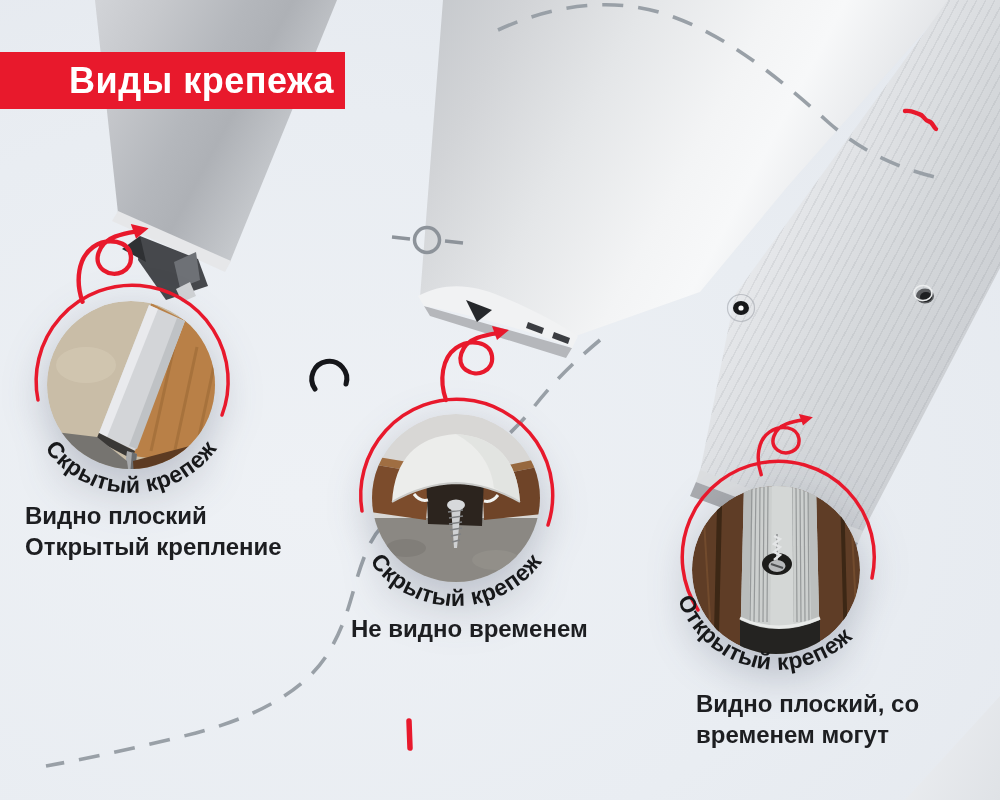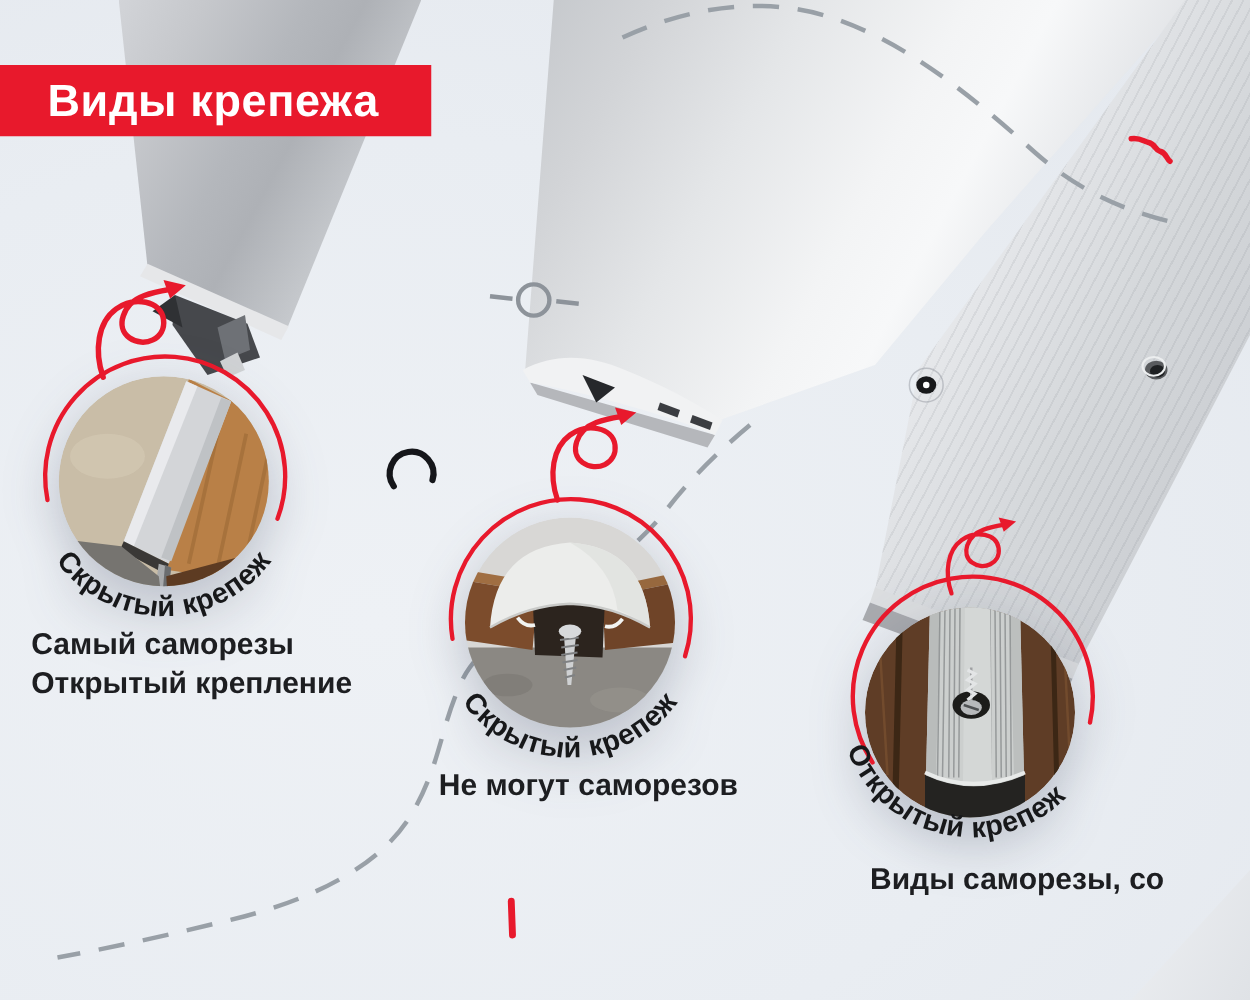--- a/index.html
+++ b/index.html
@@ -40,21 +40,21 @@
 
   
   .circle-svg{position:absolute;width:260px;height:260px;filter:drop-shadow(0 16px 18px rgba(45,55,80,.24));}
   .circle-1{left:1px;top:255px;} .circle-2{left:326px;top:368px;} .circle-3{left:646px;top:440px;}
   .curve-label{font-family:"Liberation Sans",sans-serif;font-size:23px;font-weight:600;
     fill:var(--label-dark);letter-spacing:.5px;}
 
   
   .banner{position:absolute;left:0;top:52px;width:345px;height:57px;background:var(--accent-red);
     display:flex;align-items:center;padding-left:38px;box-sizing:border-box;z-index:6;}
-  .banner-text{color:#ffffff;font-size:36px;font-weight:700;letter-spacing:.5px;white-space:nowrap;}
+  .banner-text{color:#ffffff;font-size:36px;font-weight:700;letter-spacing:.5px;white-space:nowrap;margin-left:31px;}
   .caption{position:absolute;color:var(--text-dark);font-size:24px;font-weight:700;line-height:31px;z-index:5;}
   .caption-1{left:25px;top:500px;} .caption-2{left:351px;top:613px;} .caption-3{left:696px;top:688px;}
 </style>
 </head>
 <body>
 
 <div class="canvas">
 
   <div class="strip strip-1"></div>
   <div class="strip strip-2"></div>
@@ -210,27 +210,28 @@
         <path class="spiral-path" d="M 10 74 C 3 54 6 32 20 22 C 34 12 54 16 56 30 C 58 45 41 52 30 44 C 19 36 25 18 41 12 C 49 9 56 8 62 7"></path>
         <polygon class="spiral-head" points="73,4 56,0 61,14"></polygon>
       </g>
     </defs>
     <use href="#spiralArrow" transform="translate(72,224) scale(1.05)"></use>
     <use href="#spiralArrow" transform="translate(436,326)"></use>
     <use href="#spiralArrow" transform="translate(753,414) scale(0.82)"></use>
   </svg>
 
   <div class="caption caption-1">
-    <div>Самый саморезы</div>
+    <div>Видно плоский</div>
     <div>Открытый крепление</div>
   </div>
   <div class="caption caption-2">
-    <div>Не могут саморезов</div>
+    <div>Не видно временем</div>
   </div>
   <div class="caption caption-3">
-    <div>Виды саморезы, со</div>
+    <div>Видно плоский, со</div>
+    <div>временем могут</div>
   </div>
 
   <div class="banner">
     <span class="banner-text">Виды крепежа</span>
   </div>
 
 </div>
 
 </body></html>

